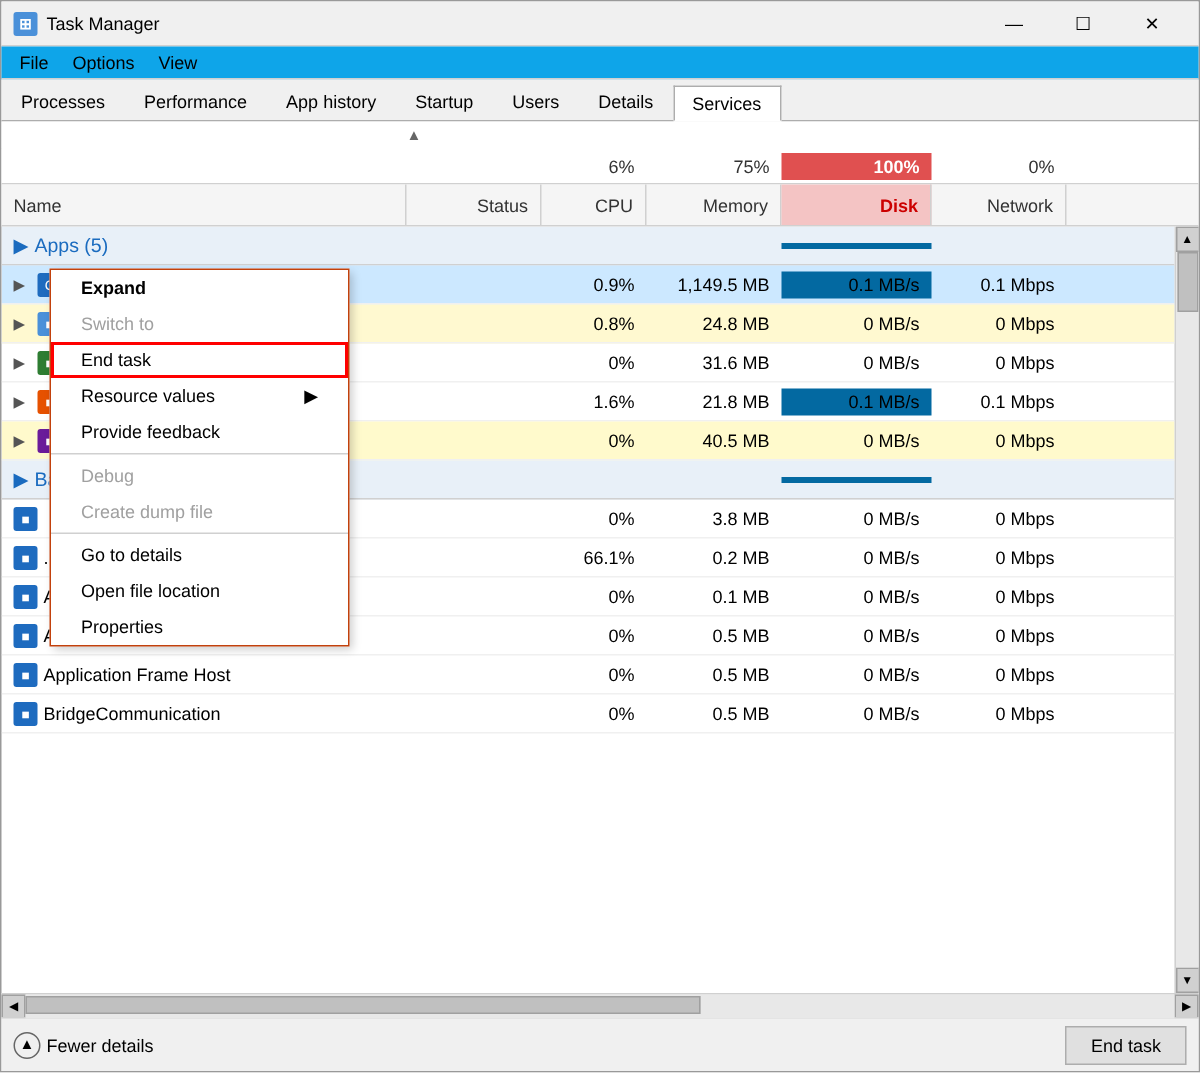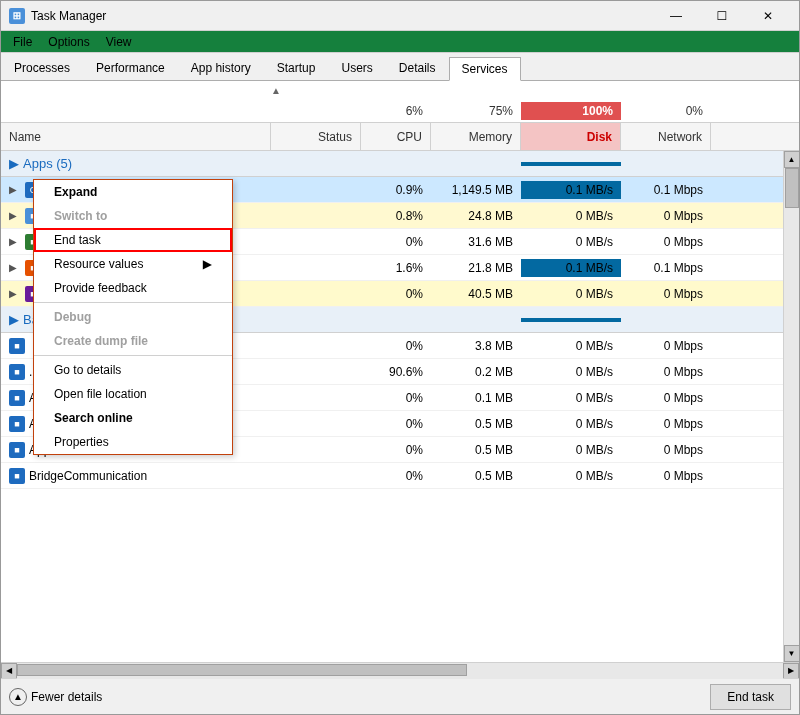--- a/index.html
+++ b/index.html
@@ -65,21 +65,21 @@
       cursor: pointer;
       display: flex;
       align-items: center;
       justify-content: center;
       font-size: 12px;
     }
 
     
     .menu-bar {
       height: 22px;
-      background: #15803d;
+      background: #0ea5e9;
       display: flex;
       align-items: center;
       padding: 0 4px;
       border-bottom: 1px solid #d0d0d0;
       flex-shrink: 0;
     }
 
     .menu-item {
       padding: 2px 8px;
       cursor: pointer;
@@ -413,21 +413,21 @@
 
     .ctx-item {
       padding: 5px 20px;
       cursor: pointer;
       font-size: 12px;
       color: #000;
       display: flex;
       align-items: center;
       justify-content: space-between;
     }
-    .ctx-item.disabled { color: #a0a0a0; cursor: default; font-weight: bold; }
+    .ctx-item.disabled { color: #a0a0a0; cursor: default; }
     .ctx-item.highlighted {
       outline: 2px solid red;
       outline-offset: -2px;
     }
 
     .ctx-item.bold { font-weight: bold; }
 
     .ctx-separator {
       height: 1px;
       background: #d0d0d0;
@@ -589,21 +589,21 @@
         <div class="cell">0 MB/s</div>
         <div class="cell">0 Mbps</div>
       </div>
 
       <div class="row">
         <div class="cell">
           <span class="process-icon blue">■</span>
           <span>...o...</span>
         </div>
         <div class="cell"></div>
-        <div class="cell">90.6%</div>
+        <div class="cell">66.1%</div>
         <div class="cell">0.2 MB</div>
         <div class="cell">0 MB/s</div>
         <div class="cell">0 Mbps</div>
       </div>
 
       <div class="row">
         <div class="cell">
           <span class="process-icon blue">■</span>
           <span>AMD External Events Service M...</span>
         </div>
@@ -655,21 +655,20 @@
         <div class="ctx-item disabled">Switch to</div>
         <div class="ctx-item highlighted">End task</div>
         <div class="ctx-item">Resource values <span>▶</span></div>
         <div class="ctx-item">Provide feedback</div>
         <div class="ctx-separator"></div>
         <div class="ctx-item disabled">Debug</div>
         <div class="ctx-item disabled">Create dump file</div>
         <div class="ctx-separator"></div>
         <div class="ctx-item">Go to details</div>
         <div class="ctx-item">Open file location</div>
-        <div class="ctx-item" style="font-weight:bold;">Search online</div>
         <div class="ctx-item">Properties</div>
       </div>
 
     </div>
 
     <div class="scrollbar">
       <div class="scroll-btn">▲</div>
       <div class="scroll-track">
         <div class="scroll-thumb"></div>
       </div>

